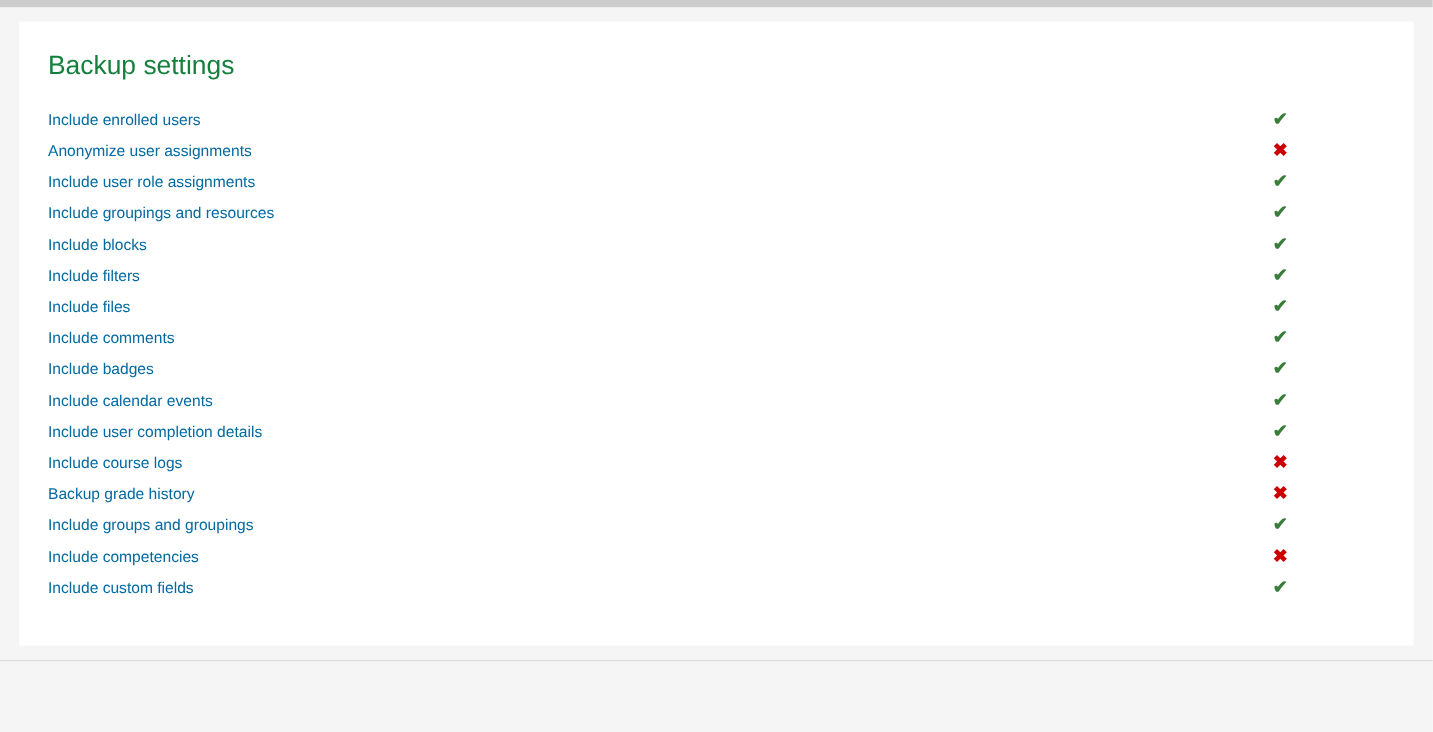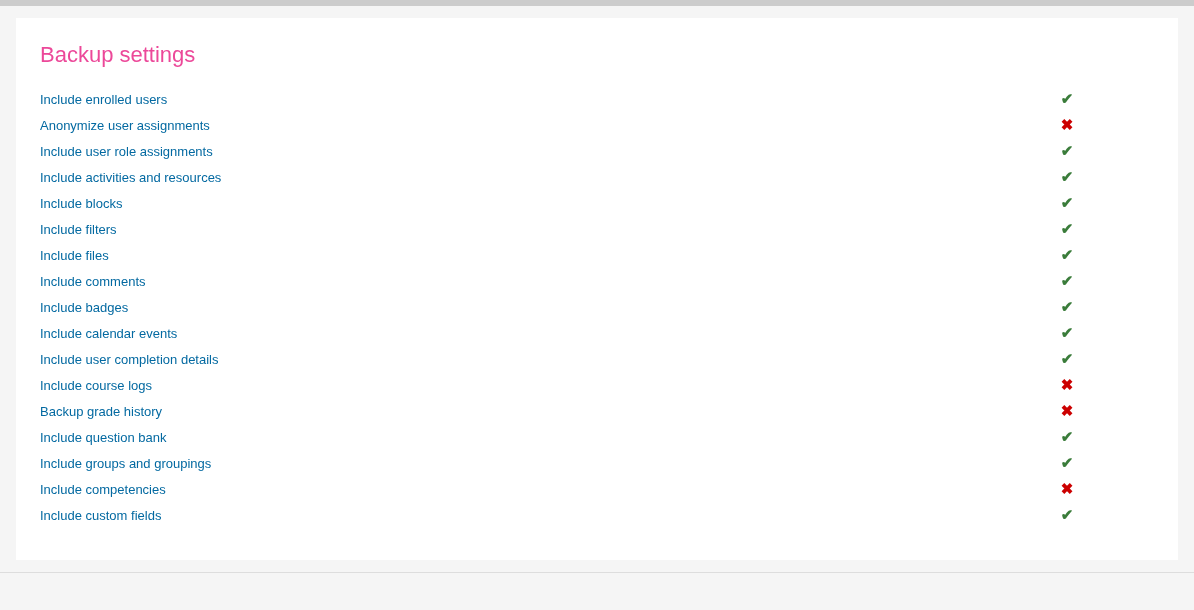--- a/index.html
+++ b/index.html
@@ -16,21 +16,21 @@
     .main-container {
       background: #fff;
       margin: 12px 16px;
       padding: 24px 24px 32px 24px;
       min-height: 520px;
       position: relative;
     }
     h1 {
       font-size: 22px;
       font-weight: normal;
-      color: #ec4899;
+      color: #15803d;
       margin-bottom: 18px;
     }
     .settings-table {
       width: 100%;
       border-collapse: collapse;
     }
     .settings-table tr td {
       padding: 4px 0;
       vertical-align: middle;
     }
@@ -80,21 +80,21 @@
         </tr>
         <tr>
           <td>Anonymize user assignments</td>
           <td><span class="cross-icon">✖</span></td>
         </tr>
         <tr>
           <td>Include user role assignments</td>
           <td><span class="check-icon">✔</span></td>
         </tr>
         <tr>
-          <td>Include activities and resources</td>
+          <td>Include groupings and resources</td>
           <td><span class="check-icon">✔</span></td>
         </tr>
         <tr>
           <td>Include blocks</td>
           <td><span class="check-icon">✔</span></td>
         </tr>
         <tr>
           <td>Include filters</td>
           <td><span class="check-icon">✔</span></td>
         </tr>
@@ -120,24 +120,20 @@
         </tr>
         <tr>
           <td>Include course logs</td>
           <td><span class="cross-icon">✖</span></td>
         </tr>
         <tr>
           <td>Backup grade history</td>
           <td><span class="cross-icon">✖</span></td>
         </tr>
         <tr>
-          <td>Include question bank</td>
-          <td><span class="check-icon">✔</span></td>
-        </tr>
-        <tr>
           <td>Include groups and groupings</td>
           <td><span class="check-icon">✔</span></td>
         </tr>
         <tr>
           <td>Include competencies</td>
           <td><span class="cross-icon">✖</span></td>
         </tr>
         <tr>
           <td>Include custom fields</td>
           <td><span class="check-icon">✔</span></td>

